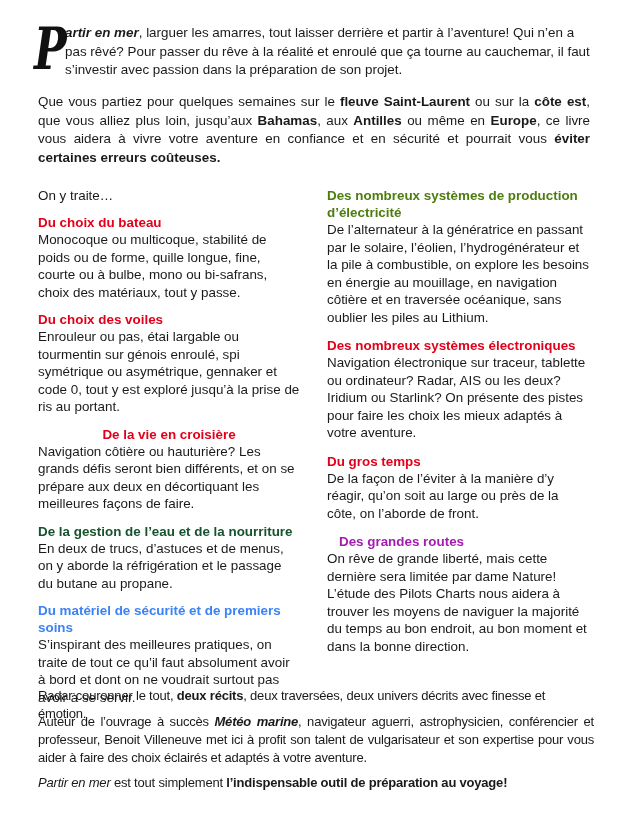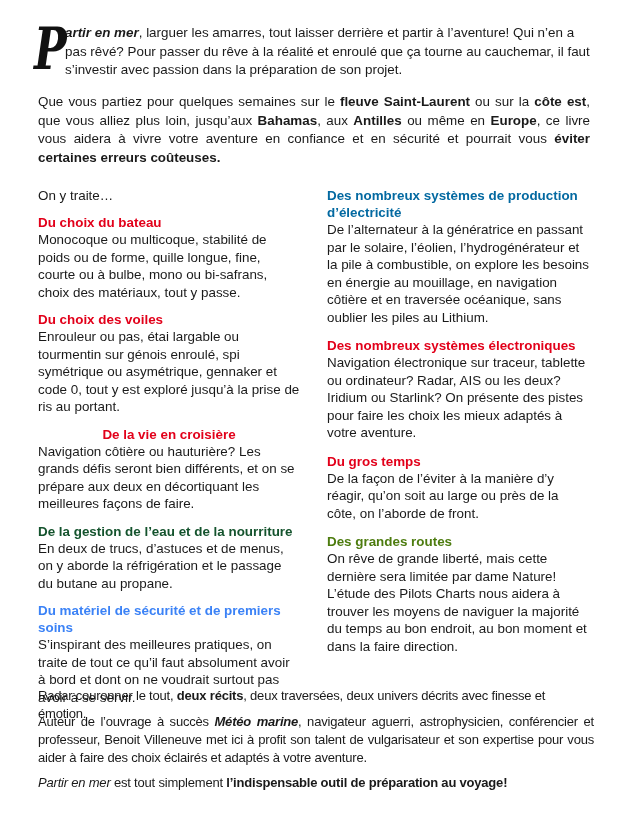--- a/index.html
+++ b/index.html
@@ -75,34 +75,34 @@
       <p>En deux de trucs, d’astuces et de menus, on y aborde la réfrigération et le passage du butane au propane.</p>
     </div>
     <div class="section">
       <h3 style="color: #3b82f6;">Du matériel de sécurité et de premiers soins</h3>
       <p>S’inspirant des meilleures pratiques, on traite de tout ce qu’il faut absolument avoir à bord et dont on ne voudrait surtout pas avoir à se servir.</p>
     </div>
   </div>
 
   <div class="col right">
     <div class="section">
-      <h3 style="color: #0369a1;">Des nombreux systèmes de production d’électricité</h3>
+      <h3 style="color: #4d7c0f;">Des nombreux systèmes de production d’électricité</h3>
       <p>De l’alternateur à la génératrice en passant par le solaire, l’éolien, l’hydrogénérateur et la pile à combustible, on explore les besoins en énergie au mouillage, en navigation côtière et en traversée océanique, sans oublier les piles au Lithium.</p>
     </div>
     <div class="section">
       <h3 style="color: rgb(226, 0, 26);">Des nombreux systèmes électroniques</h3>
       <p>Navigation électronique sur traceur, tablette ou ordinateur? Radar, AIS ou les deux? Iridium ou Starlink? On présente des pistes pour faire les choix les mieux adaptés à votre aventure.</p>
     </div>
     <div class="section">
       <h3 style="color: rgb(226, 0, 26);">Du gros temps</h3>
       <p>De la façon de l’éviter à la manière d’y réagir, qu’on soit au large ou près de la côte, on l’aborde de front.</p>
     </div>
     <div class="section">
-      <h3 style="color: #4d7c0f;">Des grandes routes</h3>
-      <p>On rêve de grande liberté, mais cette dernière sera limitée par dame Nature! L’étude des Pilots Charts nous aidera à trouver les moyens de naviguer la majorité du temps au bon endroit, au bon moment et dans la faire direction.</p>
+      <h3 style="color: #a21caf; margin-left: 12px;">Des grandes routes</h3>
+      <p>On rêve de grande liberté, mais cette dernière sera limitée par dame Nature! L’étude des Pilots Charts nous aidera à trouver les moyens de naviguer la majorité du temps au bon endroit, au bon moment et dans la bonne direction.</p>
     </div>
   </div>
 
   <p class="para p-couronner"><span>Radar couronner le tout, </span><b>deux récits</b><span>, deux traversées, deux univers décrits avec finesse et émotion.</span></p>
 
   <p class="para p-auteur"><span>Auteur de l’ouvrage à succès </span><b><i>Météo marine</i></b><span>, navigateur aguerri, astrophysicien, conférencier et professeur, Benoit Villeneuve met ici à profit son talent de vulgarisateur et son expertise pour vous aider à faire des choix éclairés et adaptés à votre aventure.</span></p>
 
   <p class="para p-final"><i>Partir en mer</i><span> est tout simplement </span><b>l’indispensable outil de préparation au voyage!</b></p>
 
 </div>

